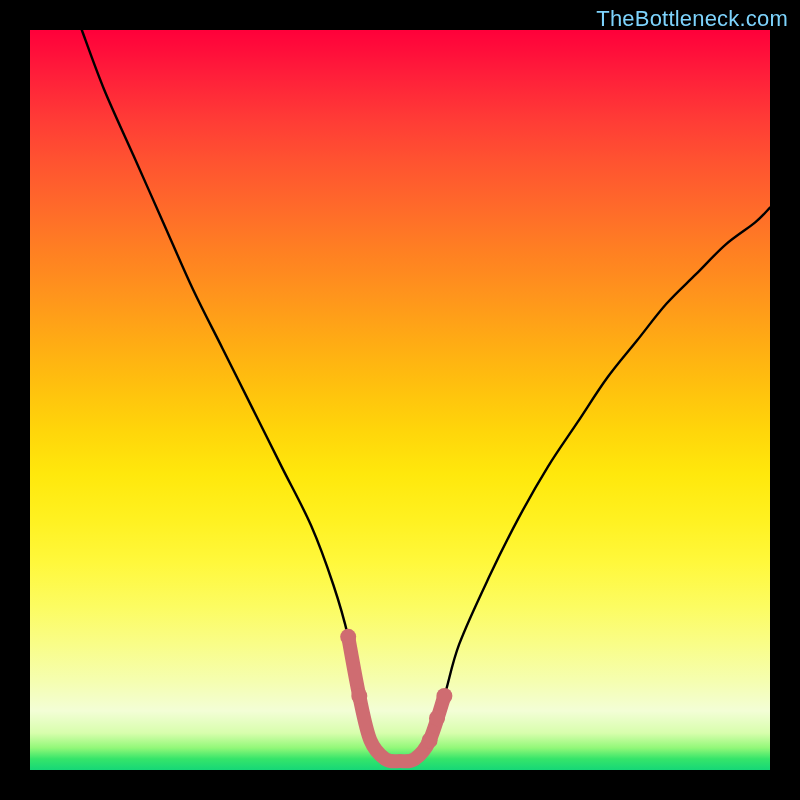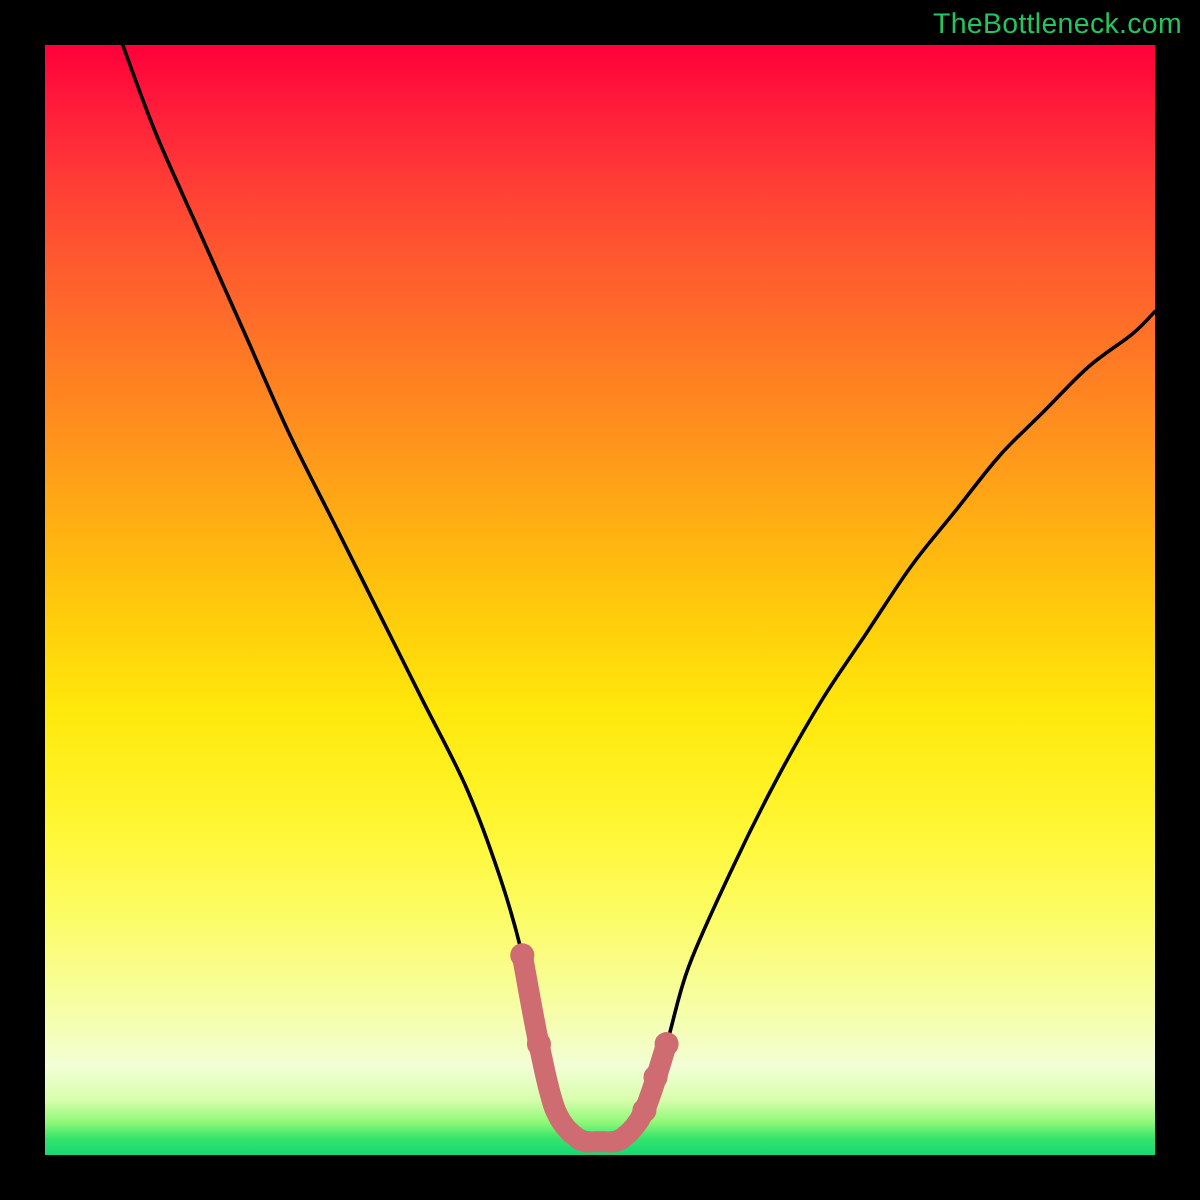--- a/index.html
+++ b/index.html
@@ -53,22 +53,22 @@
     left: 0;
     top: 0;
     width: 740px;
     height: 740px;
     overflow: visible;
   }
   .watermark {
     position: absolute;
     top: 6px;
     right: 12px;
-    color: #22c55e;
-    font-size: 19px;
+    color: #7dd3fc;
+    font-size: 22px;
     font-weight: 400;
     letter-spacing: 0.2px;
     user-select: none;
   }
 </style>
 </head>
 <body>
 
 <div class="frame">
   <div class="watermark">TheBottleneck.com</div>

